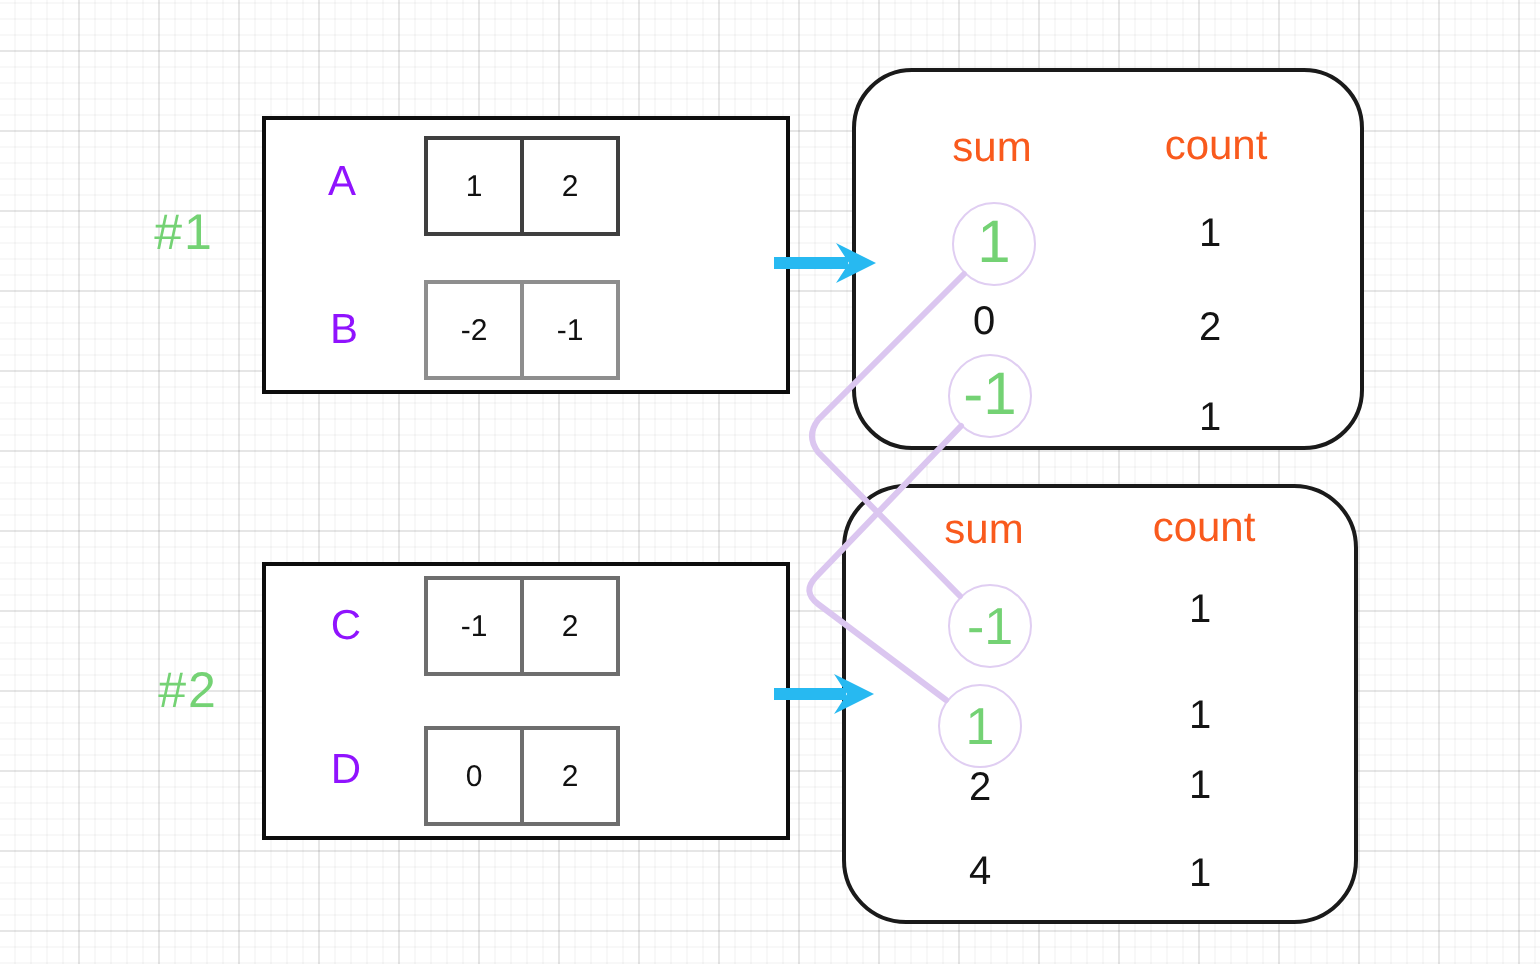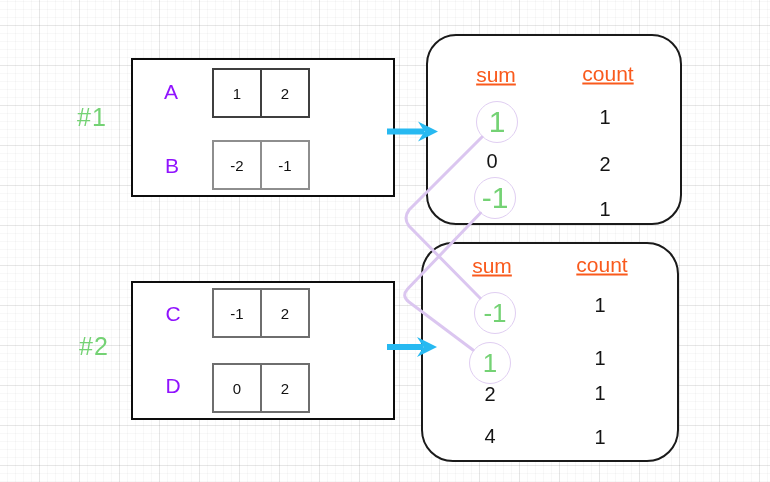--- a/index.html
+++ b/index.html
@@ -21,21 +21,21 @@
   .letter{font-size:21px;color:#9013fe;}
   .box{position:absolute;background:#fff;border:2px solid #0d0d0d;box-sizing:border-box;}
   .rbox{position:absolute;background:#fff;border:2px solid #1a1a1a;box-sizing:border-box;border-radius:30px;}
   .cell{position:absolute;width:50px;height:50px;box-sizing:border-box;background:#fff;
         display:flex;align-items:center;justify-content:center;
         font-size:15px;color:#111;}
   .cell.bA{border:2.5px solid #3f3f3f;}
   .cell.bB{border:2.5px solid #8e8e8e;}
   .cell.bC{border:2.5px solid #6e6e6e;}
   .cell.bD{border:2.5px solid #6e6e6e;}
-  .hdr{font-size:21px;color:#f95a1d;text-decoration:underline;}
+  .hdr{font-size:21px;color:#f95a1d;}
   .num{font-size:20px;color:#141414;}
   .circle{position:absolute;width:42px;height:42px;border:1.5px solid #e0cef2;border-radius:50%;
           background:#fff;display:flex;align-items:center;justify-content:center;box-sizing:border-box;}
   .gsum{color:#74d274;}
   .circle.lg .gsum{font-size:30px;}
   .circle.md .gsum{font-size:26px;}
   #overlay{position:absolute;left:0;top:0;width:770px;height:482px;pointer-events:none;}
 </style>
 </head>
 <body>

